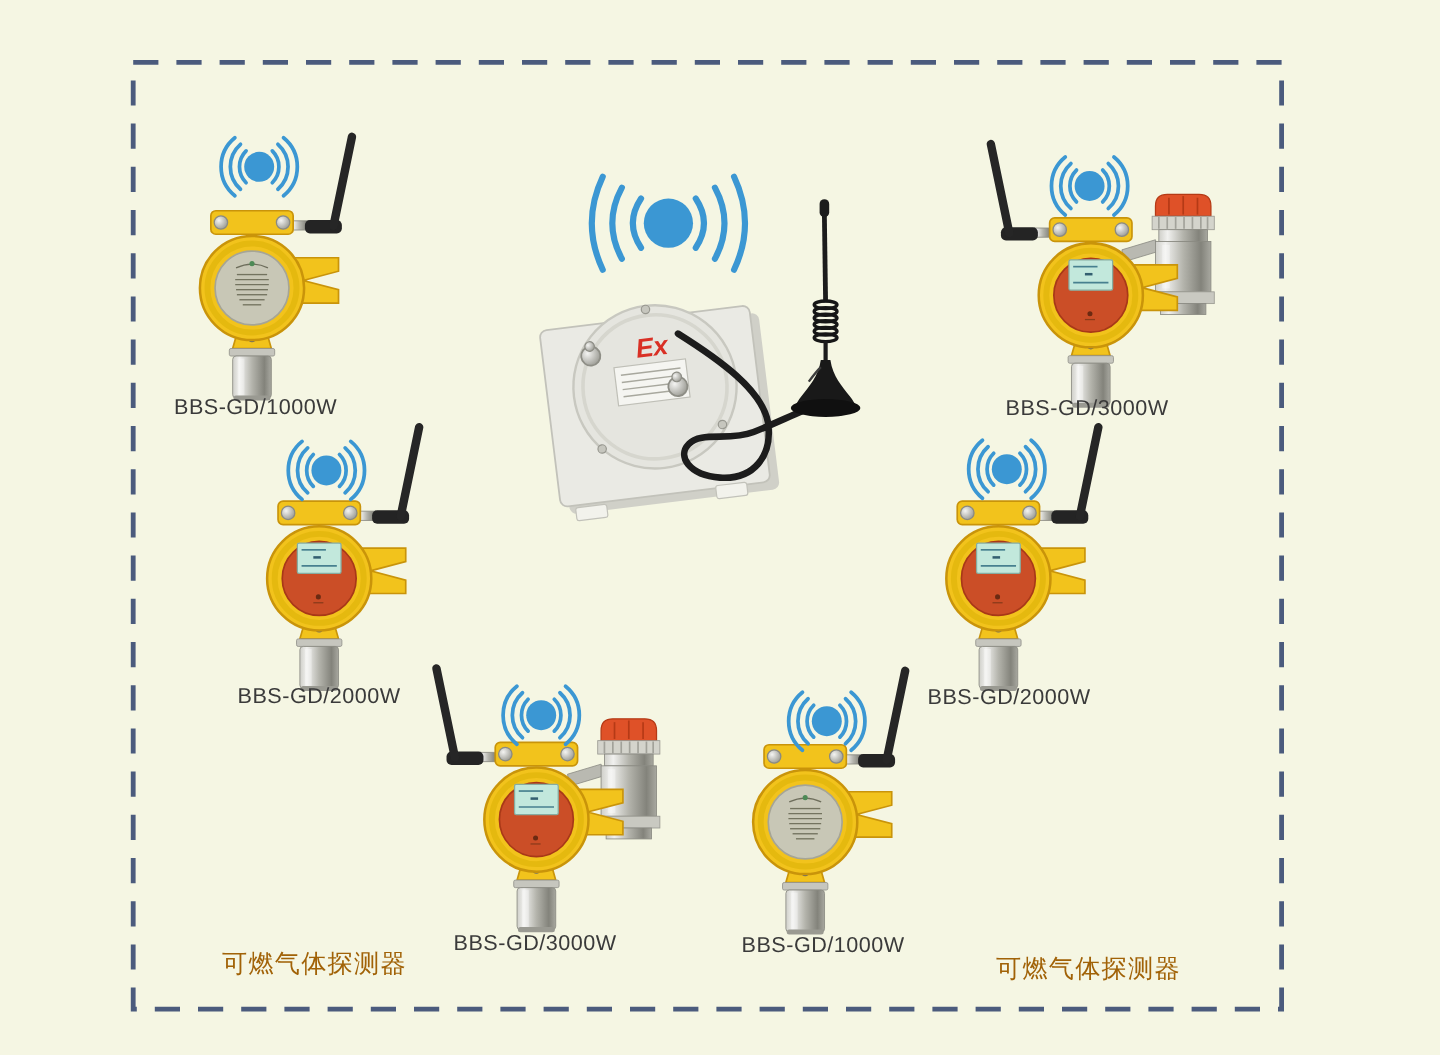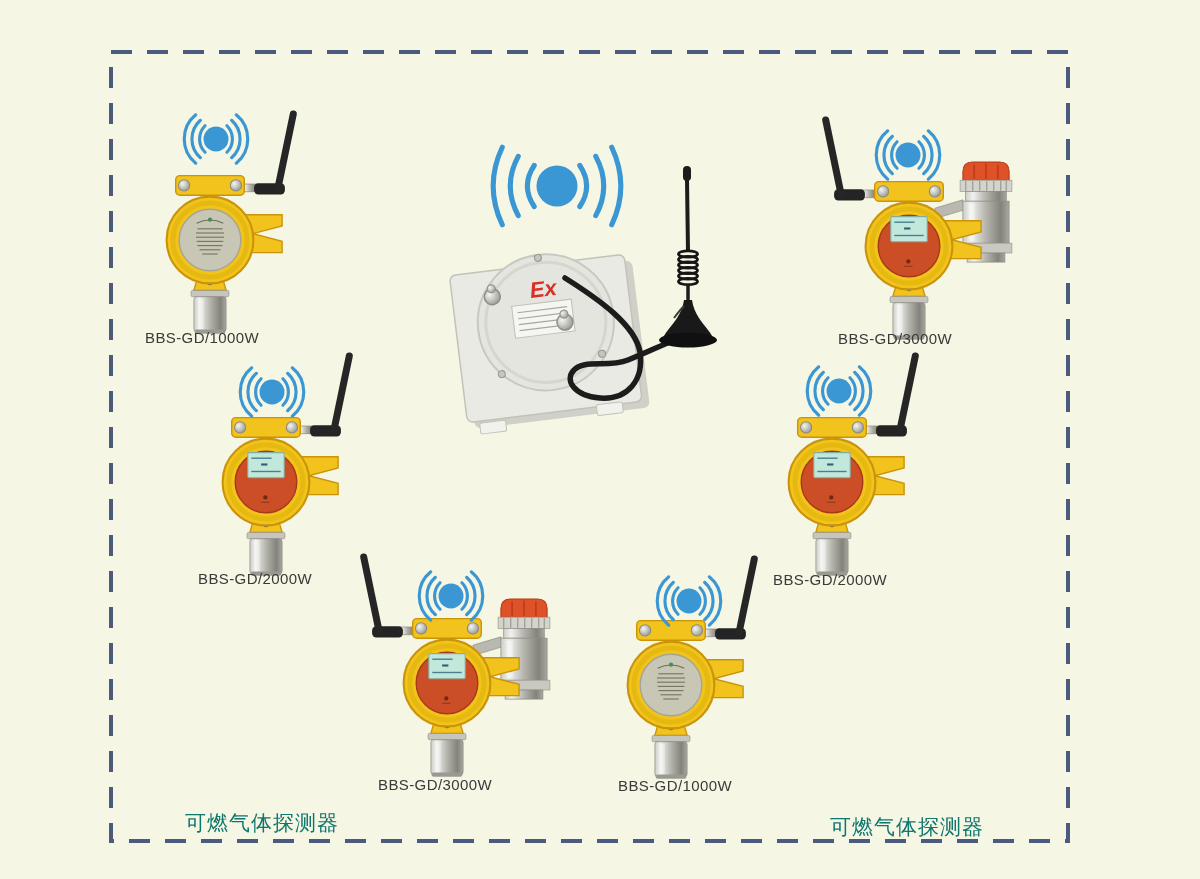--- a/index.html
+++ b/index.html
@@ -14,29 +14,28 @@
     --label-text:#3a3a3a;
   }
   html,body{margin:0;padding:0;}
   body{background:#ddd;font-family:"Liberation Sans",sans-serif;}
   #canvas{
     position:relative;width:1200px;height:879px;
     background:var(--background);overflow:hidden;
   }
   #scene{position:absolute;left:0;top:0;width:1200px;height:879px;}
   .dev-label{
-    position:absolute;font-size:15px;letter-spacing:.4px;
+    position:absolute;font-size:18px;letter-spacing:.4px;
     color:var(--label-text);white-space:nowrap;
     font-family:"Liberation Sans",sans-serif;
   }
   .caption{
     position:absolute;font-size:21px;letter-spacing:1px;
-    color:#0f766e;white-space:nowrap;
+    color:#a16207;white-space:nowrap;
     font-family:"Liberation Sans",sans-serif;
-    margin-top:20px;
   }
   .ex-text{
     font-family:"Liberation Sans",sans-serif;
     font-size:22px;font-weight:bold;font-style:italic;
     fill:var(--ex-red);
   }
 </style>
 </head>
 <body>
 

